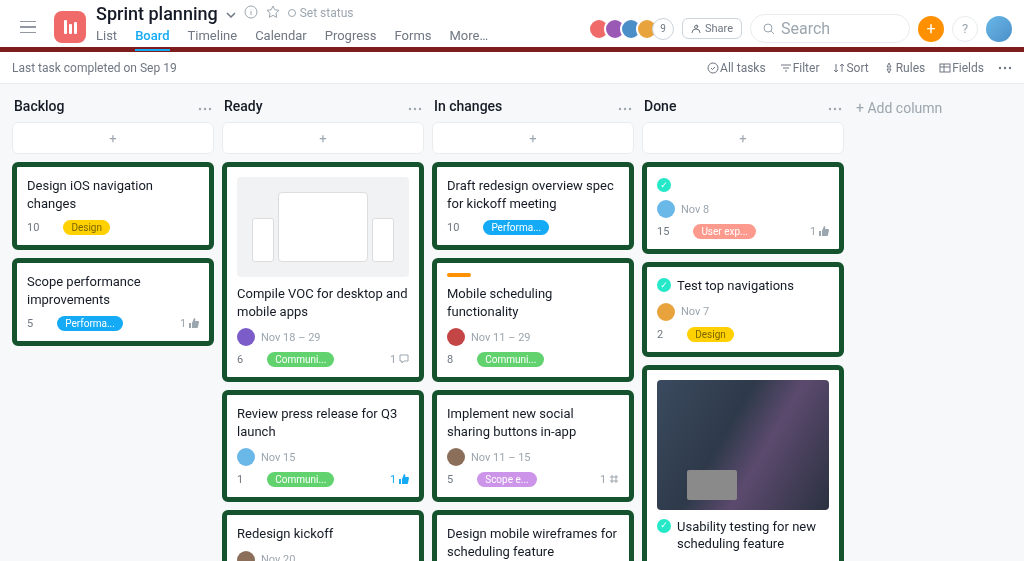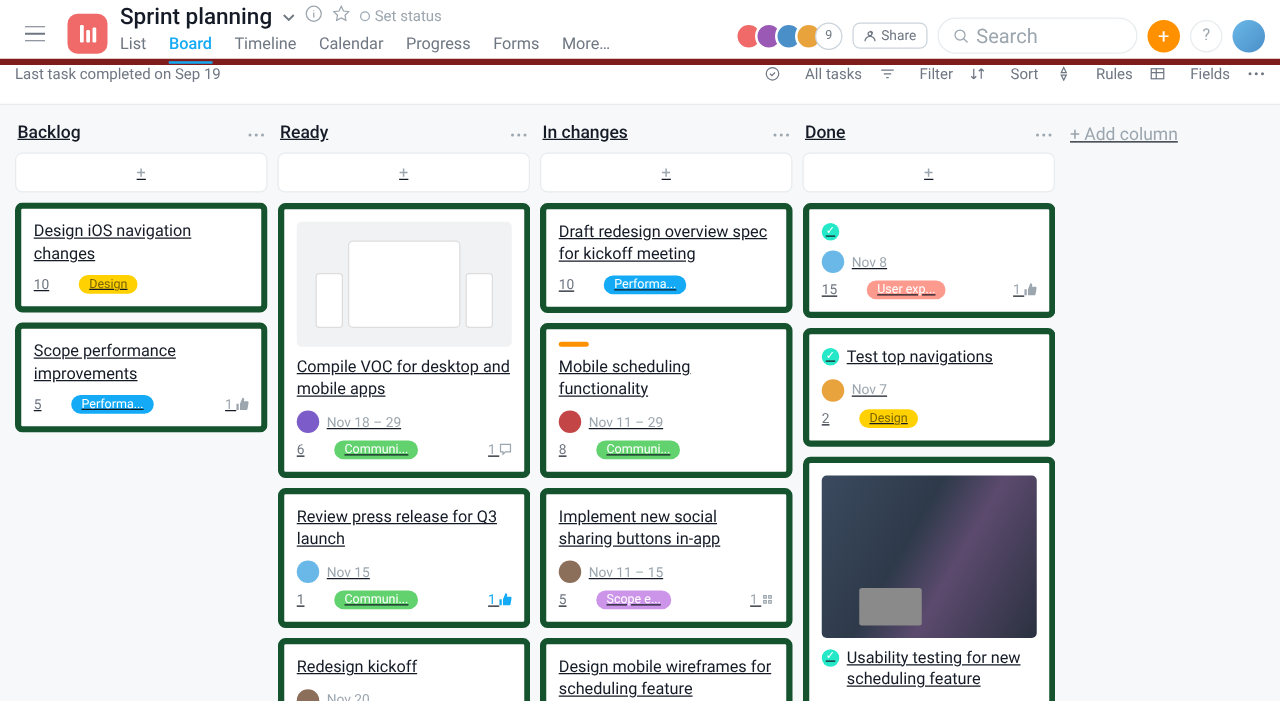--- a/index.html
+++ b/index.html
@@ -23,25 +23,25 @@
 .tab.active { color: #14aaf5; border-bottom: 2px solid #14aaf5; font-weight: 500; }
 .topbar-right { display: flex; align-items: center; gap: 8px; margin-top: 4px; }
 .avatars { display: flex; }
 .av { width: 22px; height: 22px; border-radius: 50%; border: 2px solid #fff; margin-left: -6px; }
 .av-count { width: 22px; height: 22px; border-radius: 50%; background: #fff; border: 1px solid #cbd4db; font-size: 10px; display: flex; align-items: center; justify-content: center; color: #6f7782; margin-left: -6px; }
 .share-btn { display: flex; align-items: center; gap: 4px; border: 1px solid #cbd4db; border-radius: 6px; padding: 3px 8px; font-size: 11px; color: #6f7782; cursor: pointer; }
 .search-box { display: flex; align-items: center; gap: 6px; border: 1px solid #e8ecee; border-radius: 16px; padding: 4px 12px; width: 160px; color: #9ca6af; font-size: 16px; }
 .plus-circle { width: 26px; height: 26px; border-radius: 50%; background: #ff9000; display: flex; align-items: center; justify-content: center; color: #fff; font-size: 16px; cursor: pointer; }
 .help-circle { width: 26px; height: 26px; border-radius: 50%; border: 1px solid #e8ecee; display: flex; align-items: center; justify-content: center; color: #9ca6af; cursor: pointer; }
 .user-av { width: 26px; height: 26px; border-radius: 50%; background: linear-gradient(135deg,#6ab8e8,#4b8fc9); }
-.toolbar { background: #fff; height: 32px; display: flex; align-items: flex-start; padding: 0 12px; border-bottom: 1px solid #e8ecee; font-size: 12px; color: #6f7782; }
+.toolbar { background: #fff; height: 32px; display: flex; align-items: center; padding: 0 12px; border-bottom: 1px solid #e8ecee; font-size: 12px; color: #6f7782; }
 .toolbar-left { flex: 1; }
 .toolbar-right { display: flex; gap: 14px; align-items: center; }
-.tool-btn { display: flex; align-items: center; gap: 20px; cursor: pointer; }
-.board { display: flex; gap: 8px; padding: 10px 12px; height: calc(100% - 84px); overflow-x: auto; text-decoration: underline; }
+.tool-btn { display: flex; align-items: center; gap: 1px; cursor: pointer; }
+.board { display: flex; gap: 8px; padding: 10px 12px; height: calc(100% - 84px); overflow-x: auto; }
 .column { width: 202px; flex-shrink: 0; }
 .col-head { display: flex; align-items: center; justify-content: space-between; padding: 4px 2px 8px; }
 .col-title { font-weight: 500; font-size: 14px; }
 .col-menu { color: #9ca6af; cursor: pointer; }
 .add-card { background: #fff; border: 1px solid #e8ecee; border-radius: 6px; height: 32px; display: flex; align-items: center; justify-content: center; color: #9ca6af; cursor: pointer; margin-bottom: 8px; }
 .cards { display: flex; flex-direction: column; gap: 8px; max-height: 420px; overflow-y: auto; }
 .card { background: #fff; border: 5px solid #14532d; border-radius: 6px; padding: 10px; cursor: pointer; }
 .card-img { width: 100%; height: 100px; background: #f0f2f4; border-radius: 4px; margin-bottom: 8px; display: flex; align-items: center; justify-content: center; overflow: hidden; }
 .card-title { font-size: 13px; line-height: 1.35; margin-bottom: 8px; display: flex; align-items: flex-start; gap: 6px; }
 .check-circle { width: 14px; height: 14px; border-radius: 50%; display: inline-flex; align-items: center; justify-content: center; flex-shrink: 0; margin-top: 1px; }

